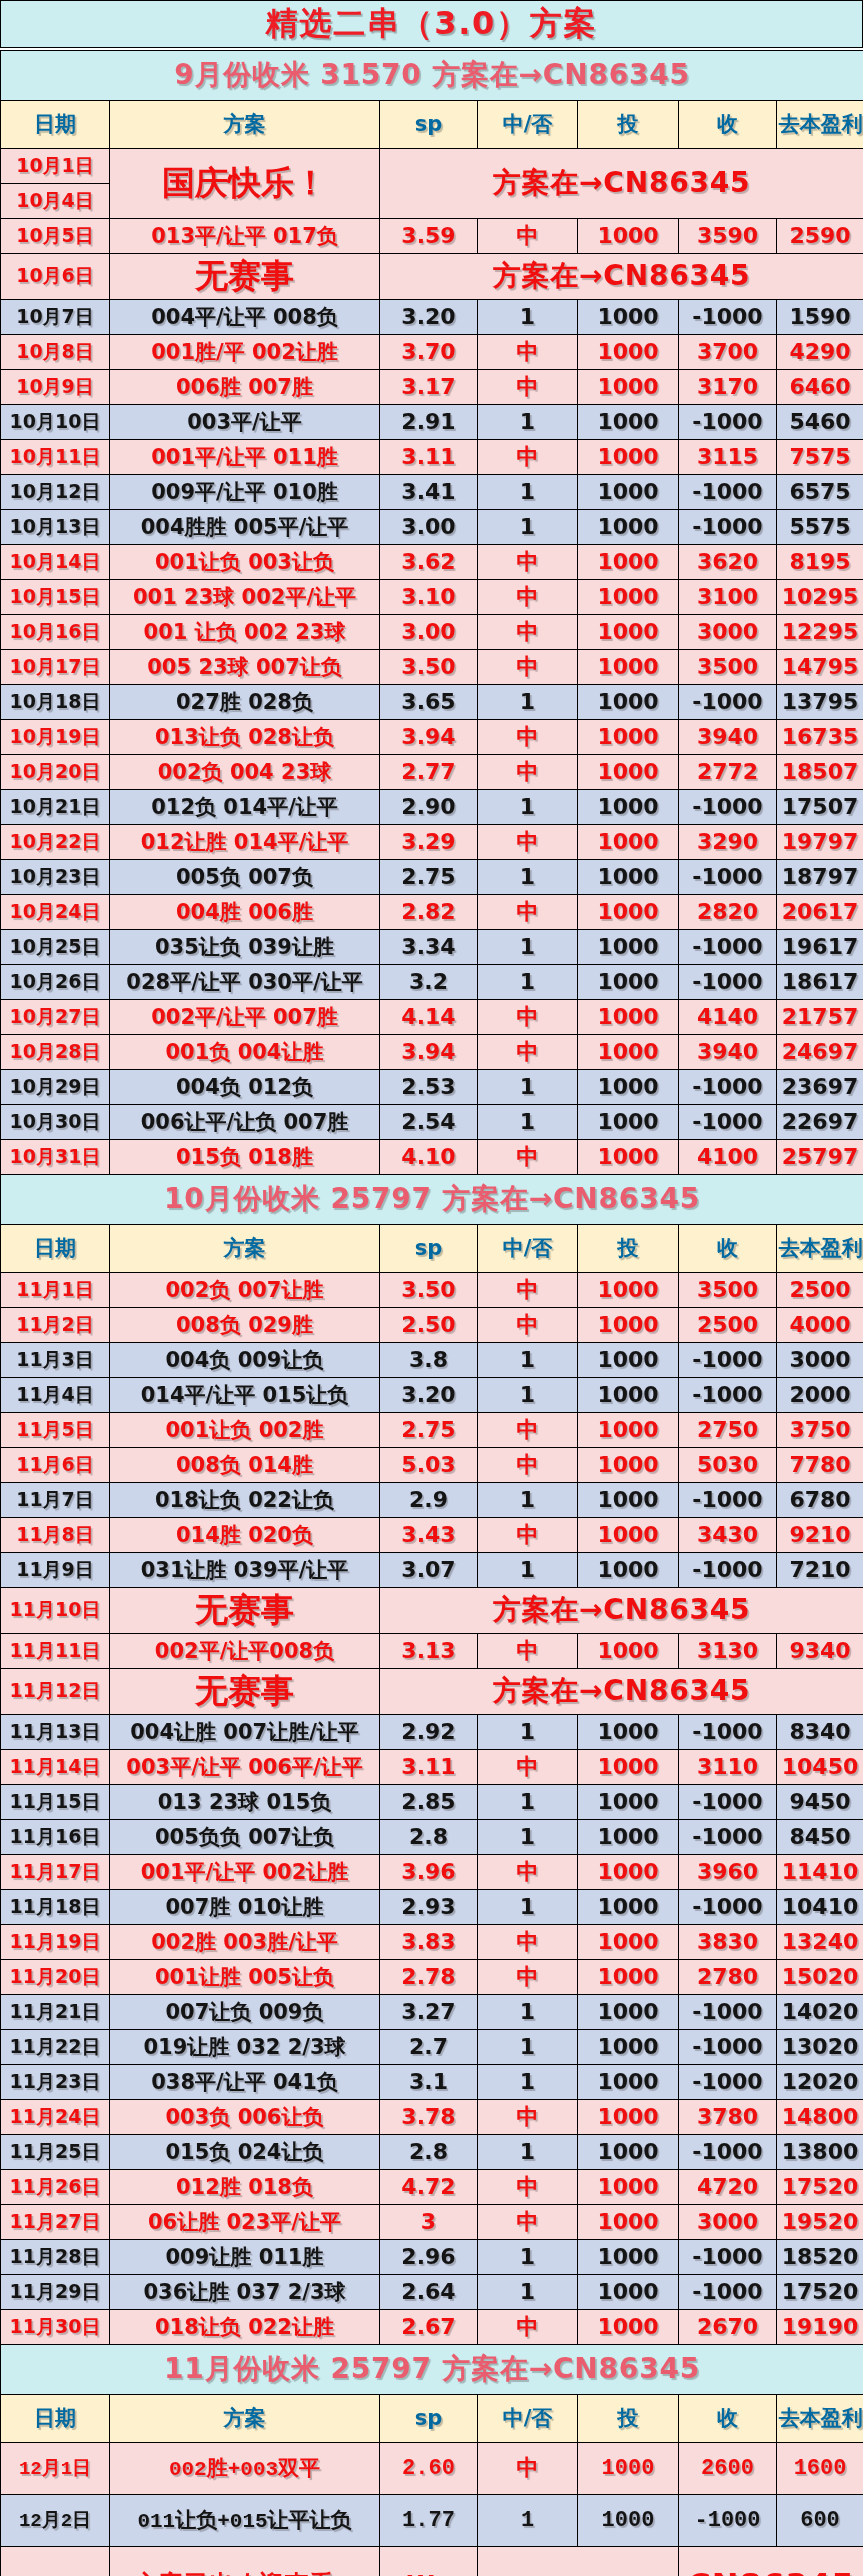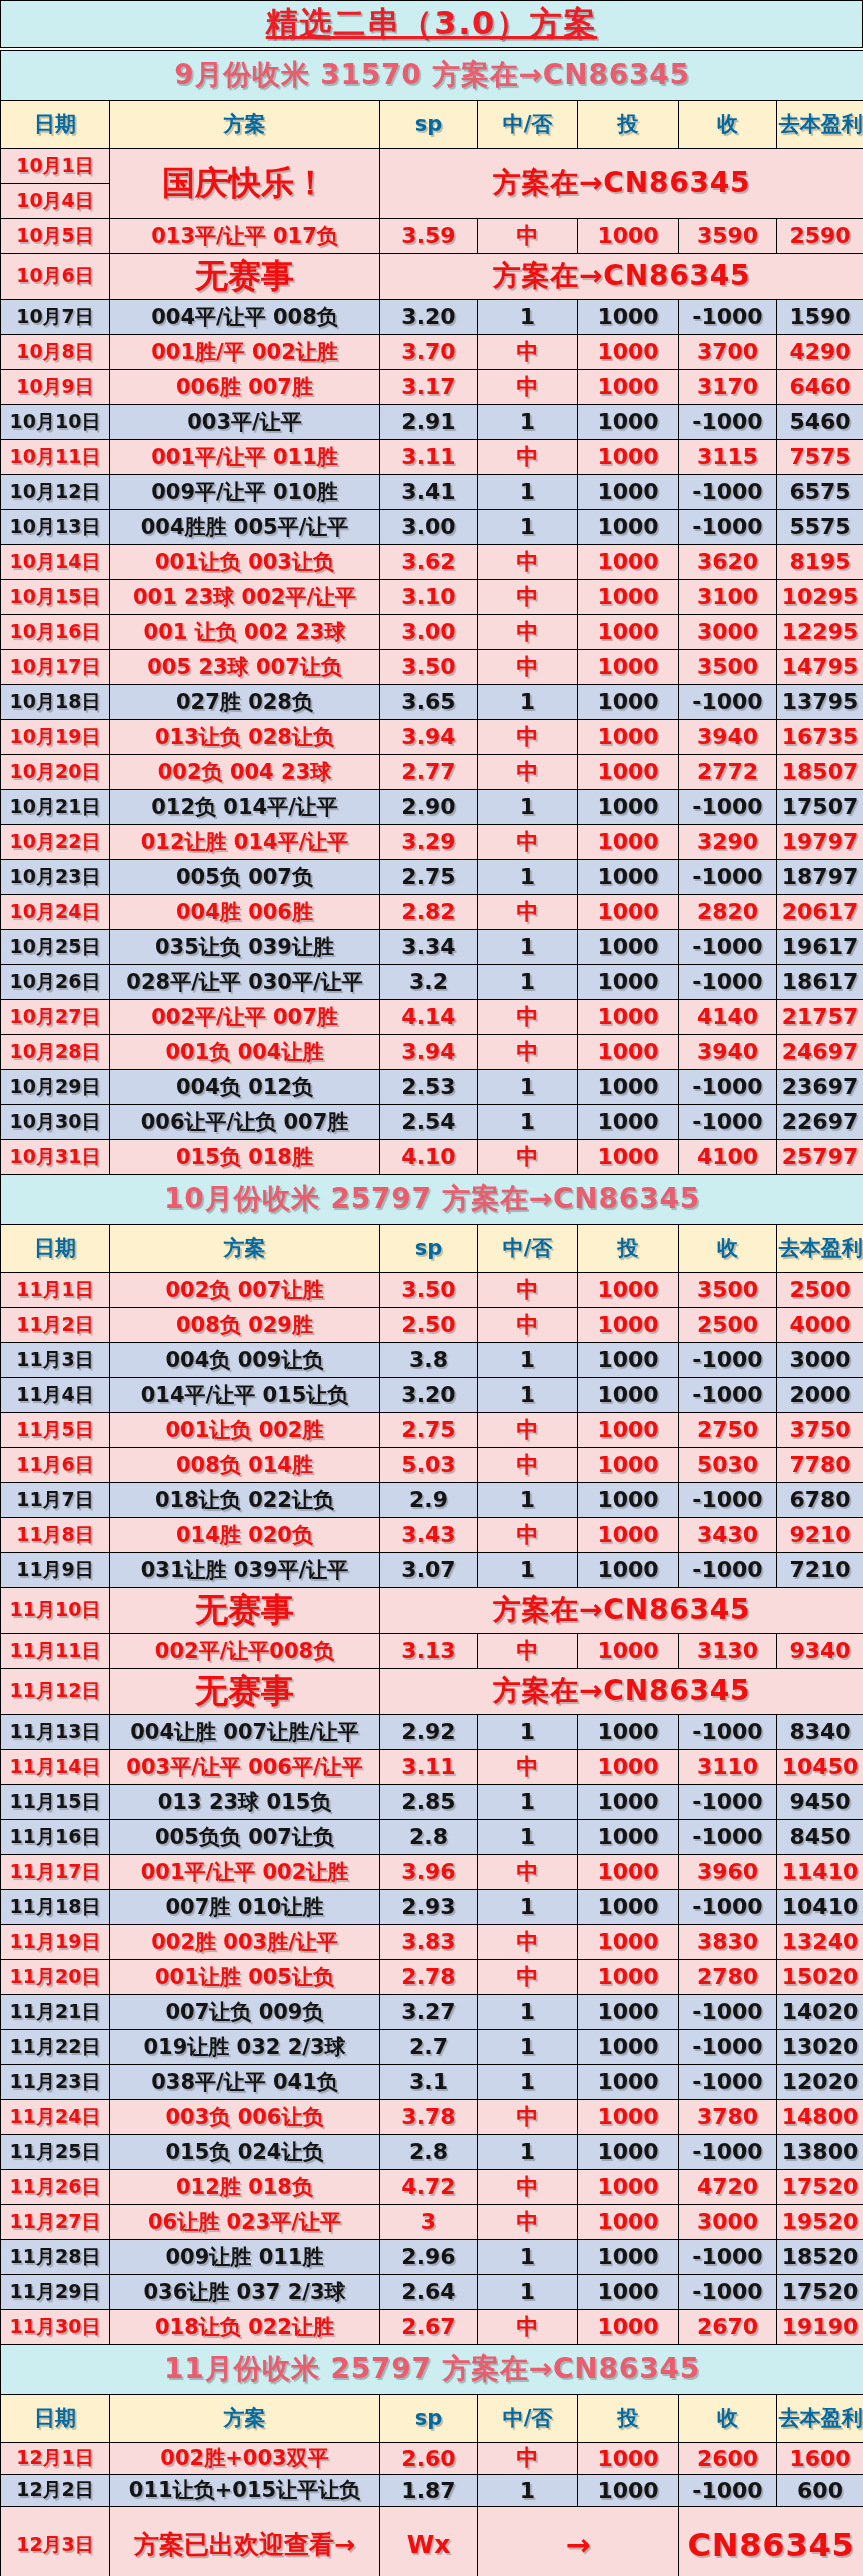--- a/index.html
+++ b/index.html
@@ -3,36 +3,35 @@
 <meta charset="utf-8">
 <style>
   html,body{margin:0;padding:0;background:#ffffff;}
   body{font-family:"DejaVu Sans","Liberation Sans",sans-serif;font-weight:700;}
   .sheet{width:863px;height:2576px;background:#ffffff;overflow:hidden;}
   .title-bar{
     box-sizing:border-box;height:48px;border:1.7px solid #000;background:#cdeef0;
     display:flex;align-items:center;justify-content:center;
     color:#ee1c24;font-size:32px;letter-spacing:1.7px;
     text-shadow:1.7px 1.7px 0.8px rgba(60,60,60,.35);
-    text-decoration:underline;
   }
   .title-gap{height:1.7px;background:#ffffff;}
   table.plans{border-collapse:collapse;table-layout:fixed;width:863px;}
   td,th{
     box-sizing:border-box;border:1.7px solid #000;text-align:center;vertical-align:middle;
     overflow:hidden;white-space:nowrap;padding:0 1.7px;
     text-shadow:1.7px 1.7px 0.8px rgba(60,60,60,.30);
   }
   .row-banner{height:50px;padding-left:20px;}
   .row-banner td{background:#cdeef0;color:#e95d6f;font-size:28px;letter-spacing:0.8px;}
   .row-header{height:48px;}
   .row-header th{background:#fdf2cd;color:#0369a1;font-size:21px;}
   .sec-oct{height:35px;}
   .sec-nov{height:35px;}
-  .sec-dec{height:32px;}
+  .sec-dec{height:52px;font-family:Liberation Mono, monospace;}
   .sec-promo{height:77px;}
   .tone-pink td{background:#f9dbdc;color:#f10e0e;}
   .tone-blue td{background:#ccd6eb;color:#141414;}
   .date-cell{font-size:19px;}
   .plan-cell{font-size:21px;}
   .sp-cell,.result-cell,.num-cell{font-size:22px;}
   .plan-cell.big{font-size:33px;}
   .note-cell{font-size:28px;letter-spacing:0.8px;}
   .promo-plan{font-size:25px;}
   .promo-wx{font-size:25px;}
@@ -606,21 +605,21 @@
           <td class="plan-cell">002胜+003双平</td>
           <td class="sp-cell">2.60</td>
           <td class="result-cell">中</td>
           <td class="num-cell">1000</td>
           <td class="num-cell">2600</td>
           <td class="num-cell">1600</td>
         </tr>
         <tr class="sec-dec tone-blue">
           <td class="date-cell">12月2日</td>
           <td class="plan-cell">011让负+015让平让负</td>
-          <td class="sp-cell">1.87</td>
+          <td class="sp-cell">1.77</td>
           <td class="result-cell">1</td>
           <td class="num-cell">1000</td>
           <td class="num-cell">-1000</td>
           <td class="num-cell">600</td>
         </tr>
         <tr class="sec-promo tone-pink">
           <td class="date-cell">12月3日</td>
           <td class="promo-plan">方案已出欢迎查看→</td>
           <td class="promo-wx">Wx</td>
           <td class="promo-arrow" colspan="2">→</td>

